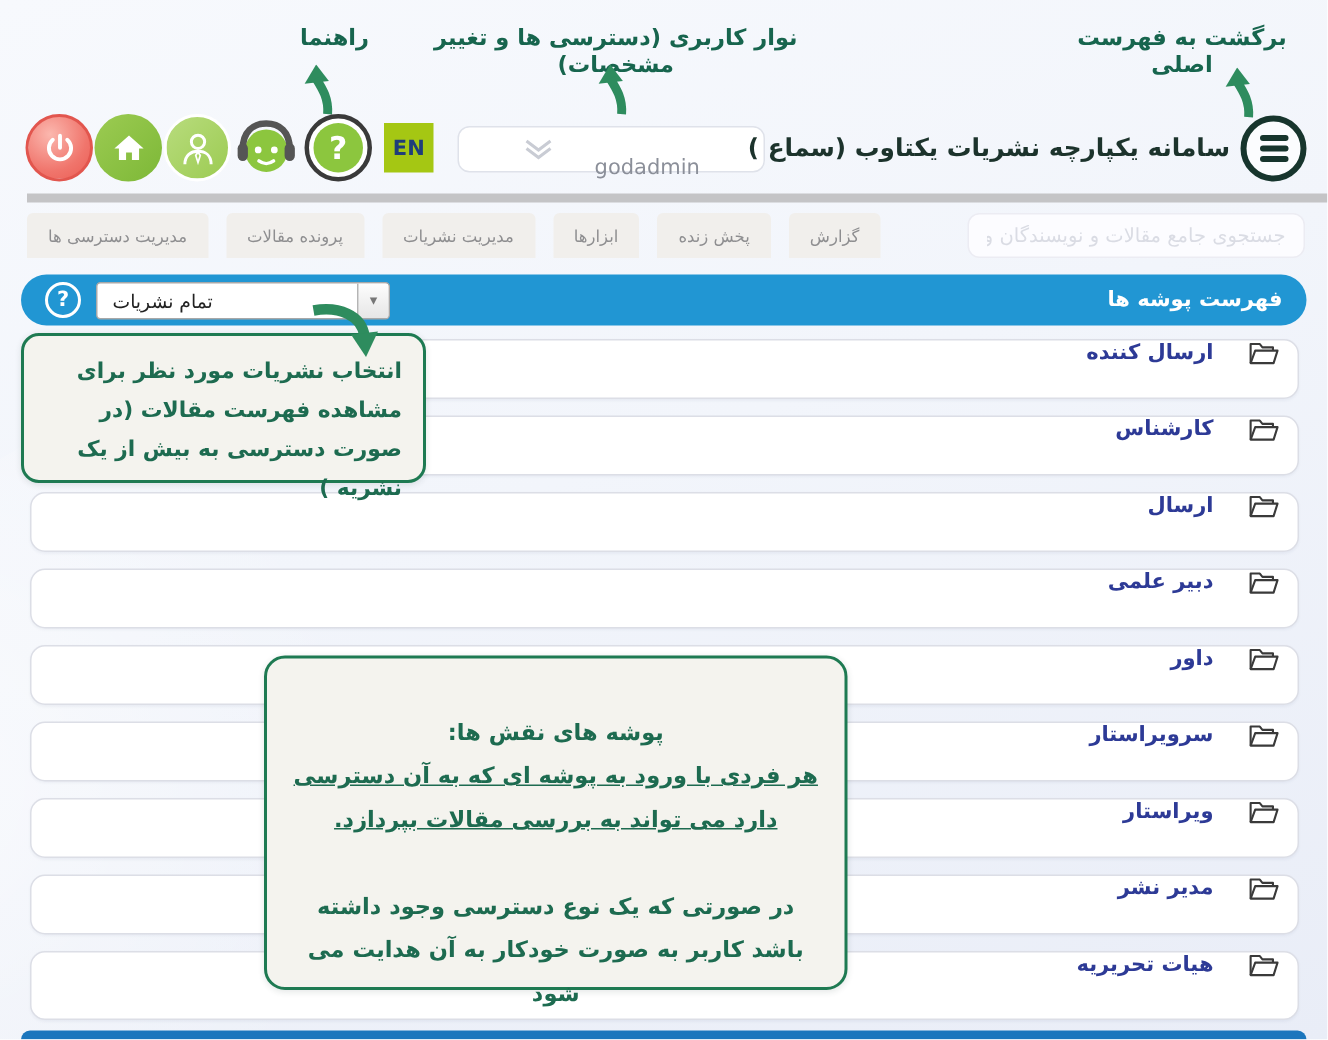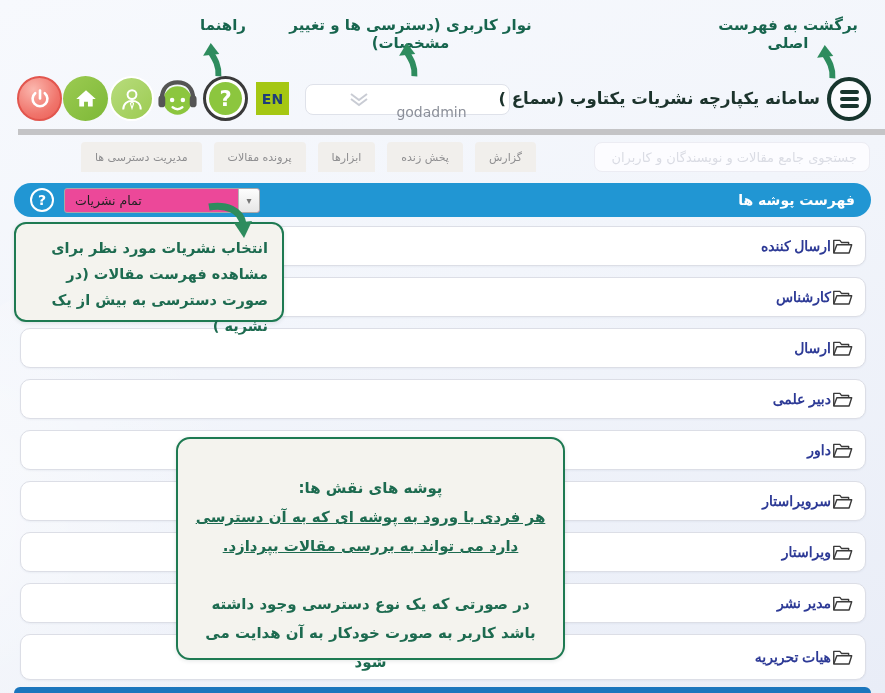--- a/index.html
+++ b/index.html
@@ -57,35 +57,35 @@
             font-family:"DejaVu Sans", sans-serif; margin-left:46px; }
   .search::placeholder { color:#dadce4; opacity:1; }
   .tab { height:30px; background:#f1efec; color:#8e8e90; font-size:11px; direction:rtl;
          display:flex; align-items:center; padding:0 14px; border-radius:4px 4px 0 0; cursor:pointer;
          white-space:nowrap; }
 
   
   .fbar { position:absolute; left:14px; top:183px; width:857px; height:34px; background:#2196d3;
           border-radius:17px; display:flex; direction:rtl; align-items:center; padding:0 16px; z-index:6; }
   .fbar-title { color:#fff; font-weight:bold; font-size:14px; }
-  .fselect { margin-right:auto; width:196px; height:25px; background:#ec4899; border:1px solid #a8a8a8;
+  .fselect { margin-right:auto; width:196px; height:25px; background:#ffffff; border:1px solid #a8a8a8;
              border-radius:3px; display:flex; direction:ltr; align-items:center; cursor:pointer; overflow:hidden; }
   .fselect .val { flex:1; font-size:12.5px; color:#222; padding-left:10px; direction:rtl; text-align:left; }
   .fselect .chev { width:21px; height:100%; background:linear-gradient(#fdfdfd,#e6e6e6);
                    border-left:1px solid #b5b5b5; display:flex; align-items:center; justify-content:center;
                    color:#777; font-size:10px; }
   .fbar-help { width:24px; height:24px; border-radius:50%; border:2px solid #fff; color:#fff;
                font-weight:bold; font-size:14px; display:flex; align-items:center; justify-content:center;
                margin-right:10px; cursor:pointer; }
 
   
   .rows { position:absolute; left:20px; top:226px; width:846px; display:flex; flex-direction:column; gap:11px; }
   .frow { height:40px; background:#fff; border:1px solid #dcdee6; border-radius:10px;
-          display:flex; direction:rtl; align-items:center; gap:1px; padding:0 12px;
-          box-shadow:0 1px 2px rgba(40,50,90,.05); cursor:pointer;font-family:Liberation Serif, serif; }
+          display:flex; direction:rtl; align-items:flex-start; gap:23px; padding:0 12px;
+          box-shadow:0 1px 2px rgba(40,50,90,.05); cursor:pointer; }
   .frow:last-child { height:46px; }
   .frow .flabel { color:#2d3a96; font-weight:bold; font-size:14px; }
 
   
   .callout { position:absolute; background:#f4f3ee; border:2px solid #1e7a52; color:#1d6b50;
              font-weight:bold; direction:rtl; z-index:5; box-shadow:0 1px 4px rgba(30,60,50,.12); }
   .co-filter { left:14px; top:222px; width:270px; height:100px; border-radius:12px;
                padding:11px 14px; font-size:14.5px; line-height:26px; text-align:right; }
   .co-roles  { left:176px; top:437px; width:389px; height:223px; border-radius:14px; border-width:2.5px;
                padding:35px 16px; font-size:15px; line-height:29px; text-align:center; }
@@ -178,20 +178,21 @@
     <div class="brand-title">سامانه یکپارچه نشریات یکتاوب (سماع )</div>
   </div>
 
   <div class="divider"></div>
 
   <div class="tabrow">
     <input class="search" type="text" placeholder="جستجوی جامع مقالات و نویسندگان و کاربران" style="">
     <div class="tab">گزارش</div>
     <div class="tab">پخش زنده</div>
     <div class="tab">ابزارها</div>
+    <div class="tab">مدیریت نشریات</div>
     <div class="tab">پرونده مقالات</div>
     <div class="tab">مدیریت دسترسی ها</div>
   </div>
 
   <div class="fbar">
     <div class="fbar-title">فهرست پوشه ها</div>
     <div class="fselect">
       <span class="val">تمام نشریات</span>
       <span class="chev">▾</span>
     </div>

